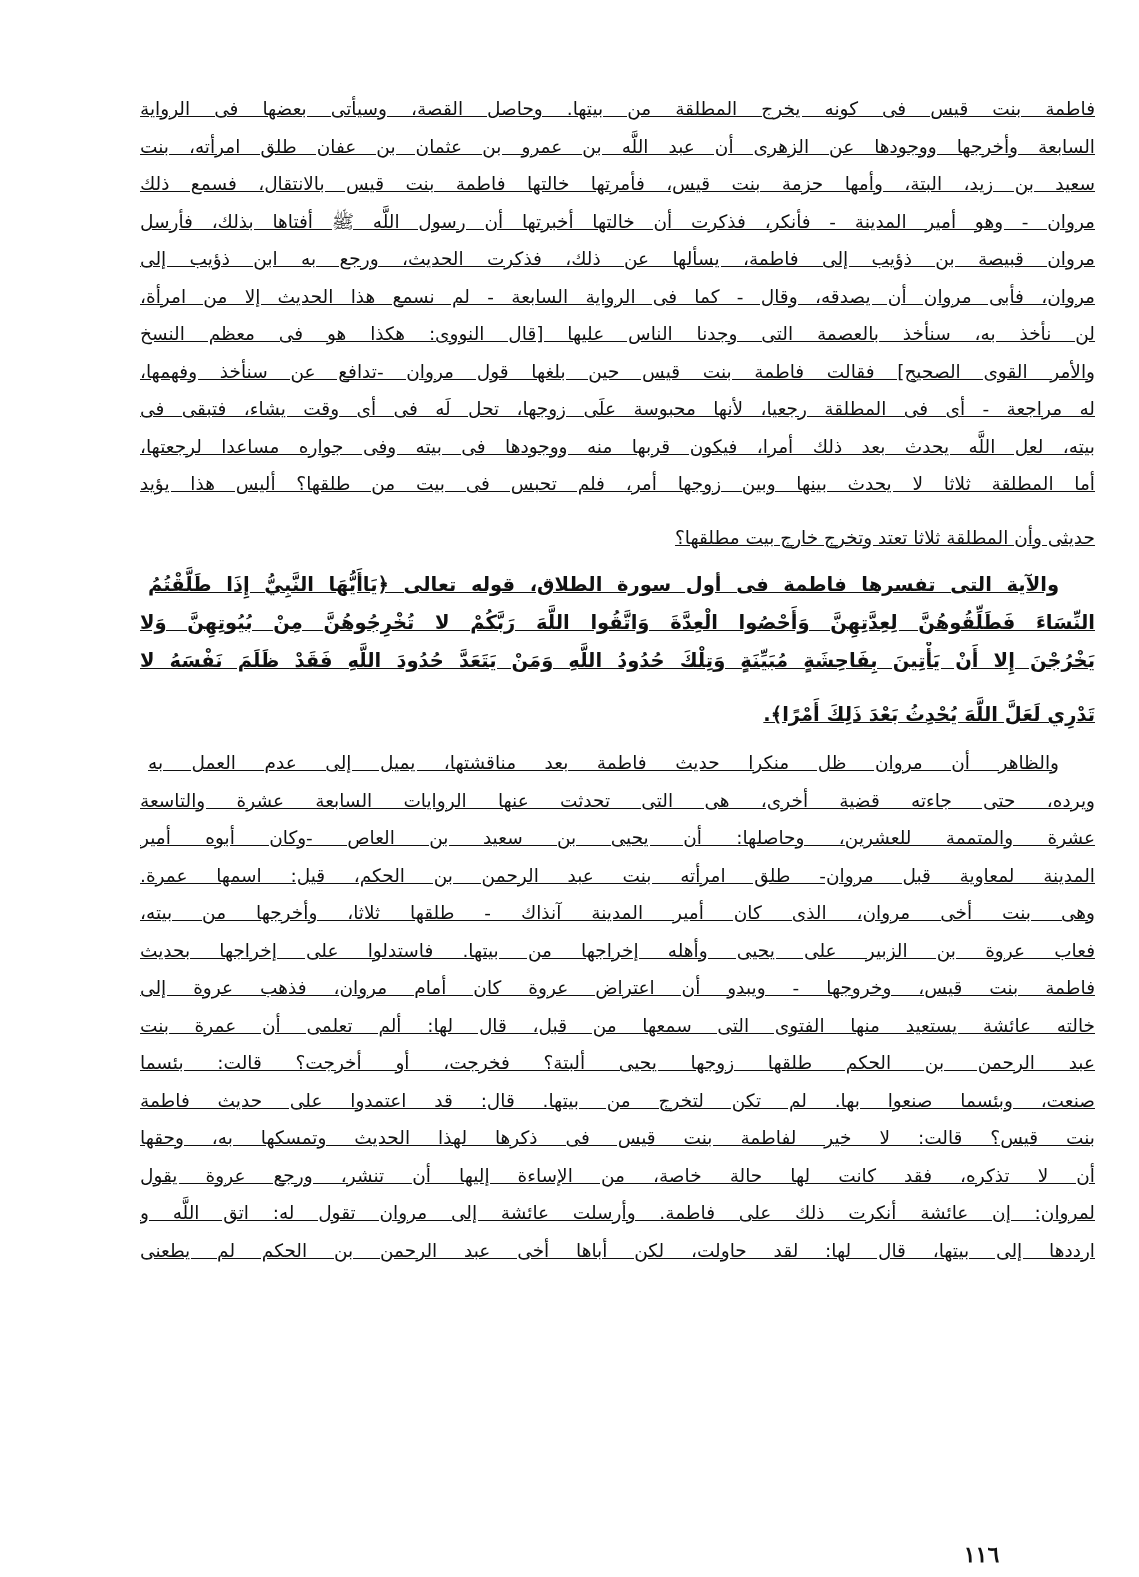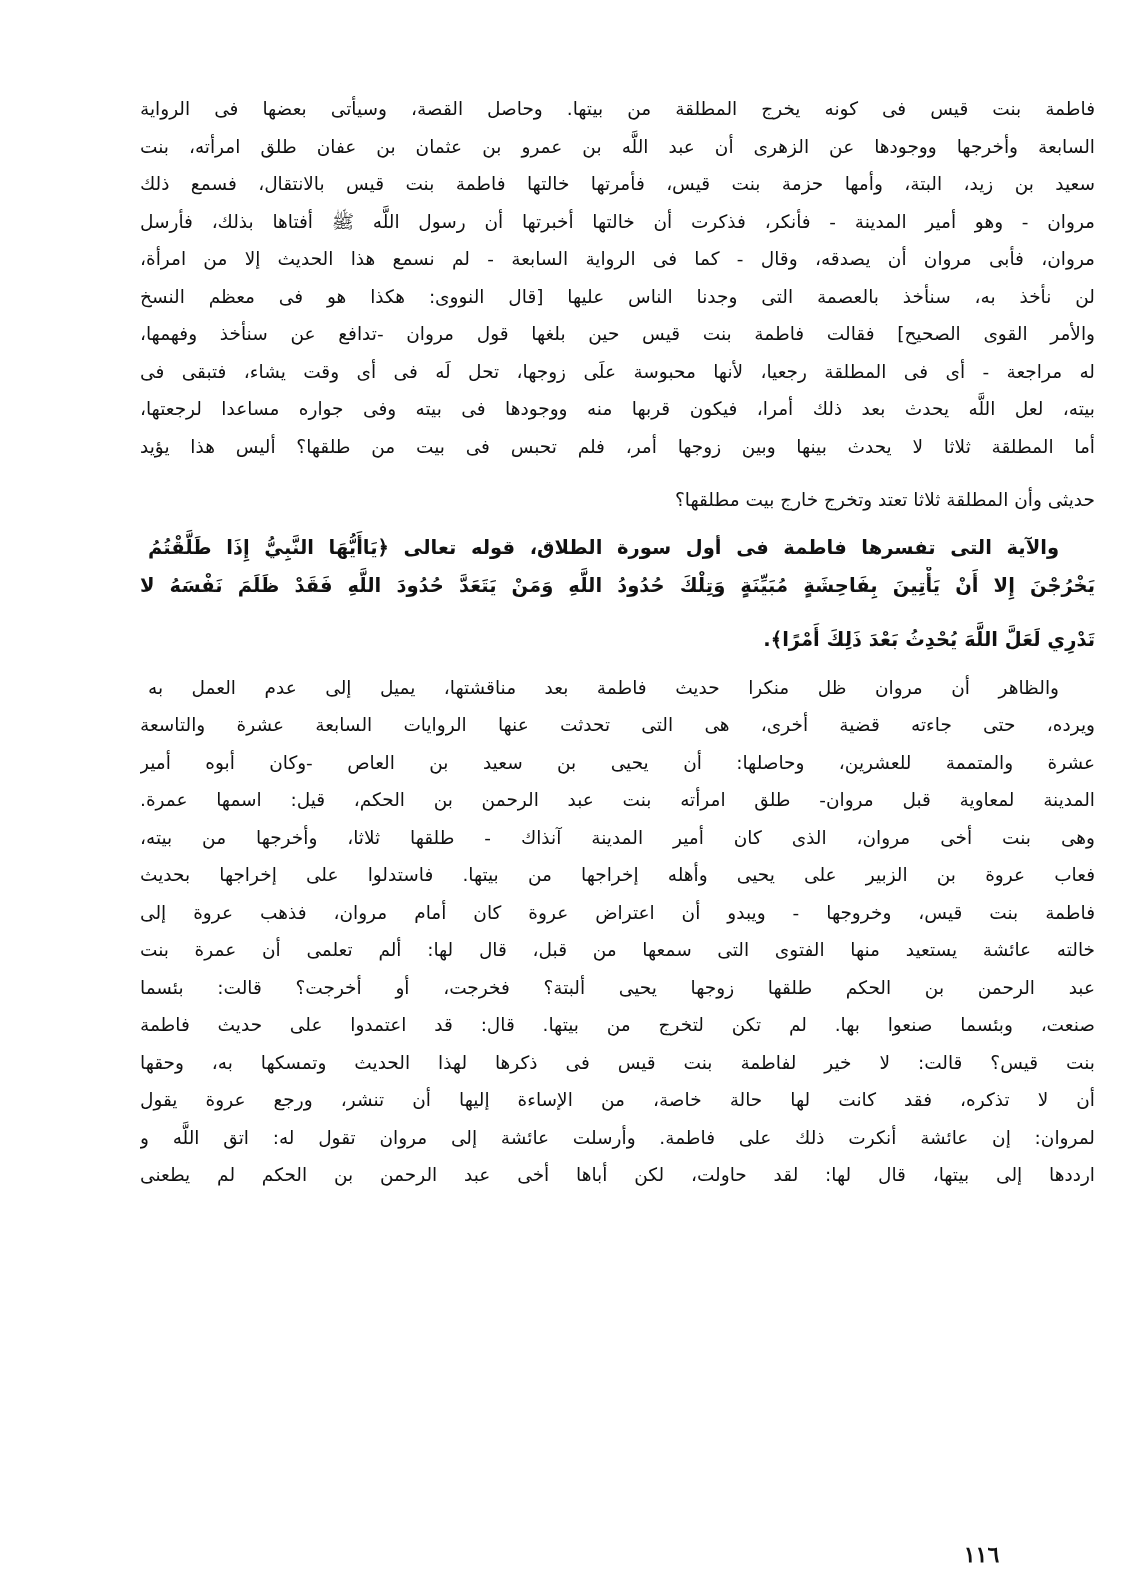--- a/index.html
+++ b/index.html
@@ -5,20 +5,21 @@
   html, body { margin: 0; padding: 0; background: #ffffff; }
   body { width: 1139px; height: 1577px; position: relative; overflow: hidden; }
   .page {
     position: absolute;
     left: 140px; top: 90px;
     width: 955px;
     direction: rtl;
     color: #111111;
     font-family: "DejaVu Sans", sans-serif;
     font-size: 18.5px;
+    text-decoration: underline;
   }
   .line {
     display: block;
     height: 37.5px;
     line-height: 37.5px;
     text-align: justify;
     text-align-last: justify;
     white-space: nowrap;
     overflow: hidden;
   }
@@ -43,31 +44,33 @@
 </head>
 <body>
 
 <div class="page">
 
   <div class="para">
     <span class="line">فاطمة بنت قيس فى كونه يخرج المطلقة من بيتها. وحاصل القصة، وسيأتى بعضها فى الرواية</span>
     <span class="line">السابعة وأخرجها ووجودها عن الزهرى أن عبد اللَّه بن عمرو بن عثمان بن عفان طلق امرأته، بنت</span>
     <span class="line">سعيد بن زيد، البتة، وأمها حزمة بنت قيس، فأمرتها خالتها فاطمة بنت قيس بالانتقال، فسمع ذلك</span>
     <span class="line">مروان - وهو أمير المدينة - فأنكر، فذكرت أن خالتها أخبرتها أن رسول اللَّه ﷺ أفتاها بذلك، فأرسل</span>
+    <span class="line">مروان قبيصة بن ذؤيب إلى فاطمة، يسألها عن ذلك، فذكرت الحديث، ورجع به ابن ذؤيب إلى</span>
     <span class="line">مروان، فأبى مروان أن يصدقه، وقال - كما فى الرواية السابعة - لم نسمع هذا الحديث إلا من امرأة،</span>
     <span class="line">لن نأخذ به، سنأخذ بالعصمة التى وجدنا الناس عليها [قال النووى: هكذا هو فى معظم النسخ</span>
     <span class="line">والأمر القوى الصحيح] فقالت فاطمة بنت قيس حين بلغها قول مروان -تدافع عن سنأخذ وفهمها،</span>
     <span class="line">له مراجعة - أى فى المطلقة رجعيا، لأنها محبوسة علَى زوجها، تحل لَه فى أى وقت يشاء، فتبقى فى</span>
     <span class="line">بيته، لعل اللَّه يحدث بعد ذلك أمرا، فيكون قربها منه ووجودها فى بيته وفى جواره مساعدا لرجعتها،</span>
     <span class="line">أما المطلقة ثلاثا لا يحدث بينها وبين زوجها أمر، فلم تحبس فى بيت من طلقها؟ أليس هذا يؤيد</span>
     <span class="line last">حديثى وأن المطلقة ثلاثا تعتد وتخرج خارج بيت مطلقها؟</span>
   </div>
 
   <div class="para quran">
     <span class="line indent">والآية التى تفسرها فاطمة فى أول سورة الطلاق، قوله تعالى ﴿يَاأَيُّهَا النَّبِيُّ إِذَا طَلَّقْتُمُ</span>
+    <span class="line">النِّسَاءَ فَطَلِّقُوهُنَّ لِعِدَّتِهِنَّ وَأَحْصُوا الْعِدَّةَ وَاتَّقُوا اللَّهَ رَبَّكُمْ لا تُخْرِجُوهُنَّ مِنْ بُيُوتِهِنَّ وَلا</span>
     <span class="line">يَخْرُجْنَ إِلا أَنْ يَأْتِينَ بِفَاحِشَةٍ مُبَيِّنَةٍ وَتِلْكَ حُدُودُ اللَّهِ وَمَنْ يَتَعَدَّ حُدُودَ اللَّهِ فَقَدْ ظَلَمَ نَفْسَهُ لا</span>
     <span class="line last">تَدْرِي لَعَلَّ اللَّهَ يُحْدِثُ بَعْدَ ذَلِكَ أَمْرًا﴾.</span>
   </div>
 
   <div class="para">
     <span class="line indent">والظاهر أن مروان ظل منكرا حديث فاطمة بعد مناقشتها، يميل إلى عدم العمل به</span>
     <span class="line">ويرده، حتى جاءته قضية أخرى، هى التى تحدثت عنها الروايات السابعة عشرة والتاسعة</span>
     <span class="line">عشرة والمتممة للعشرين، وحاصلها: أن يحيى بن سعيد بن العاص -وكان أبوه أمير</span>
     <span class="line">المدينة لمعاوية قبل مروان- طلق امرأته بنت عبد الرحمن بن الحكم، قيل: اسمها عمرة.</span>
     <span class="line">وهى بنت أخى مروان، الذى كان أمير المدينة آنذاك - طلقها ثلاثا، وأخرجها من بيته،</span>

